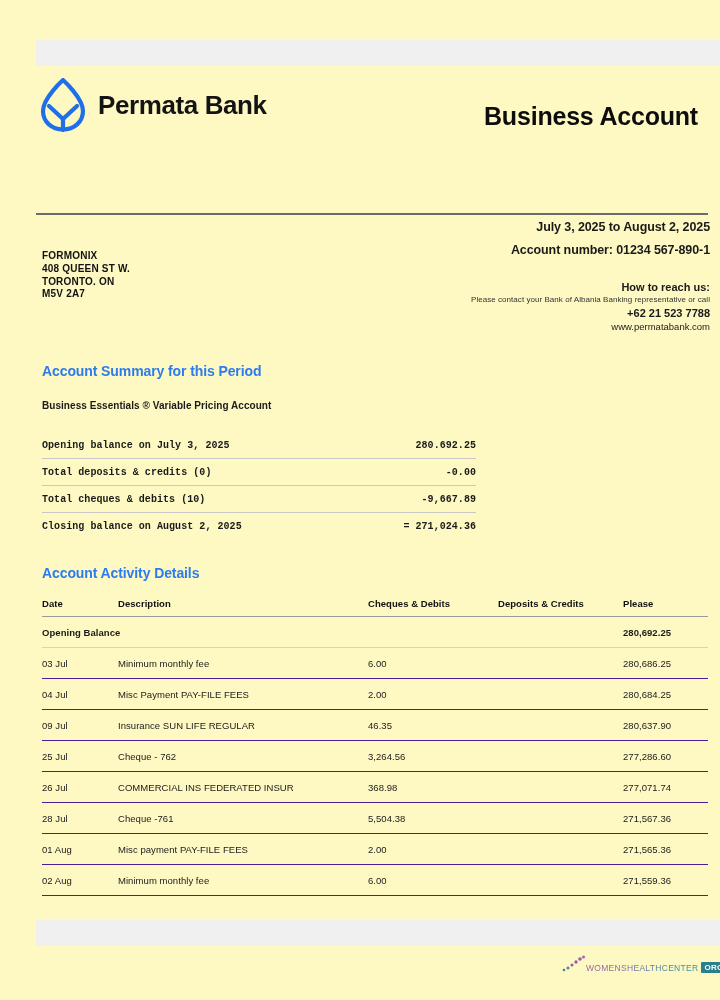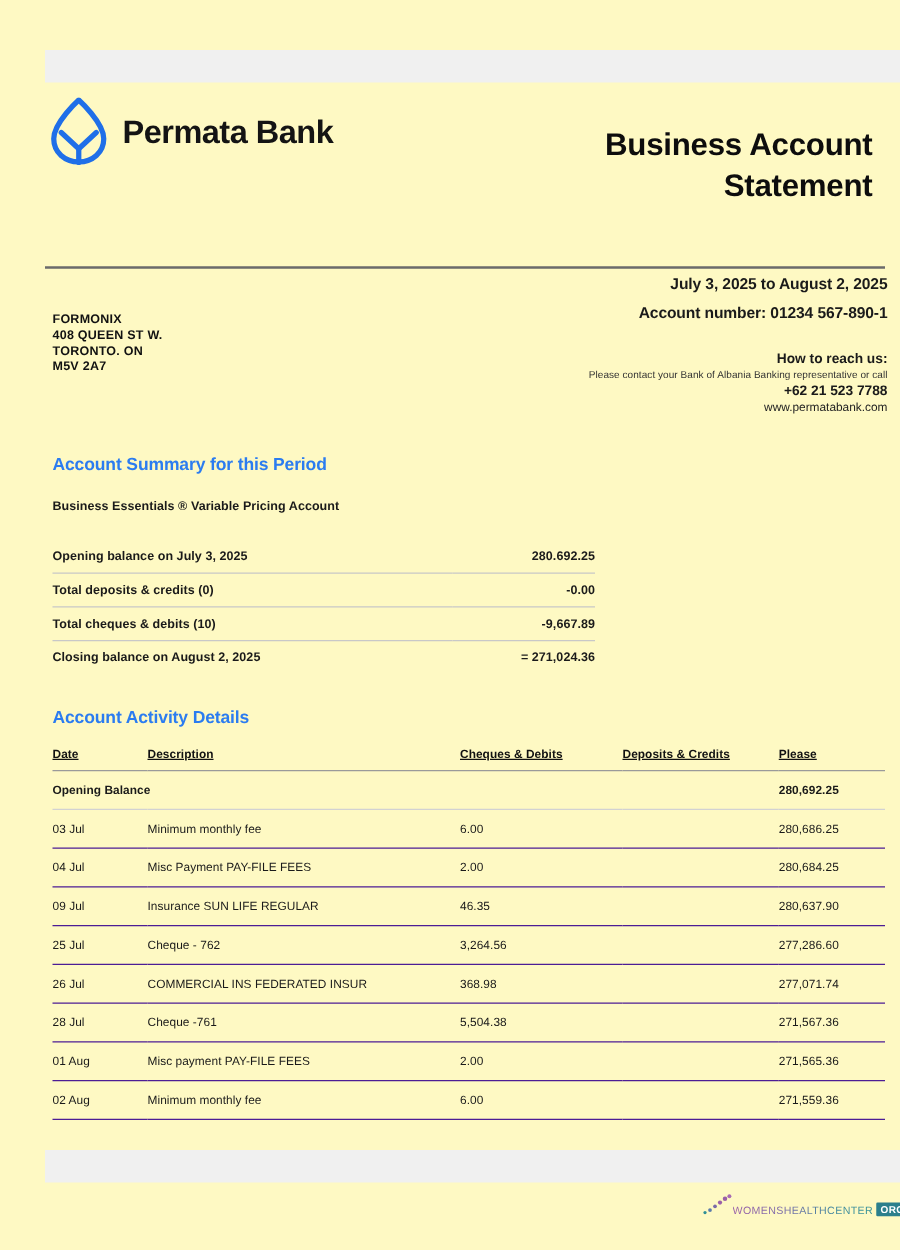--- a/index.html
+++ b/index.html
@@ -156,41 +156,41 @@
     top: 432px;
     width: 434px;
     border-collapse: collapse;
   }
   .summary td {
     font-size: 10px;
     font-weight: bold;
     padding: 8px 0 7px 0;
     border-bottom: 1px solid #c8c8c8;
     letter-spacing: 0.05px;
+    font-family: Liberation Mono, monospace;
   }
   .summary tr:last-child td { border-bottom: none; }
   .summary .amt { text-align: right; white-space: nowrap; }
 
   
   .activity {
     position: absolute;
     left: 42px;
     top: 594px;
     width: 666px;
     border-collapse: collapse;
     table-layout: fixed;
   }
   .activity th {
     font-size: 9.5px;
     font-weight: bold;
     text-align: left;
     padding: 4px 0 7px 0;
     letter-spacing: 0.05px;
     color: #111;
-    text-decoration: underline;
   }
   .activity th.num, .activity td.num { text-align: left; }
   .activity tr.head-row th { border-bottom: 1px solid #9a9a9a; }
   .activity td {
     font-size: 9.5px;
     padding: 10px 0 9px 0;
     border-bottom: 1px solid #4c1d95;
     letter-spacing: 0.05px;
     color: #1a1a1a;
     white-space: nowrap;
@@ -248,21 +248,20 @@
         <svg class="brand-logo" viewBox="0 0 46 54" xmlns="http://www.w3.org/2000/svg">
           <path d="M23 2 C23 2 43 20 43 33 C43 44 34 51.5 23 51.5 C12 51.5 3 44 3 33 C3 20 23 2 23 2 Z" fill="none" stroke="#1f6fe8" stroke-width="4.2" stroke-linejoin="round"></path>
           <path d="M9 28 L23 41 L37 28" fill="none" stroke="#1f6fe8" stroke-width="4.2" stroke-linecap="round" stroke-linejoin="round"></path>
           <path d="M23 41 L23 52" fill="none" stroke="#1f6fe8" stroke-width="4.2" stroke-linecap="round"></path>
         </svg>
       </span>
       <span class="brand-name">Permata Bank</span>
     </div>
     <div class="doc-title">
       <div>Business Account</div>
-      <div>Statement</div>
     </div>
   </div>
 
   <div class="hrule"></div>
 
   <div class="addr">
     <div>FORMONIX</div>
     <div>408 QUEEN  ST W.</div>
     <div>TORONTO. ON</div>
     <div>M5V 2A7</div>

